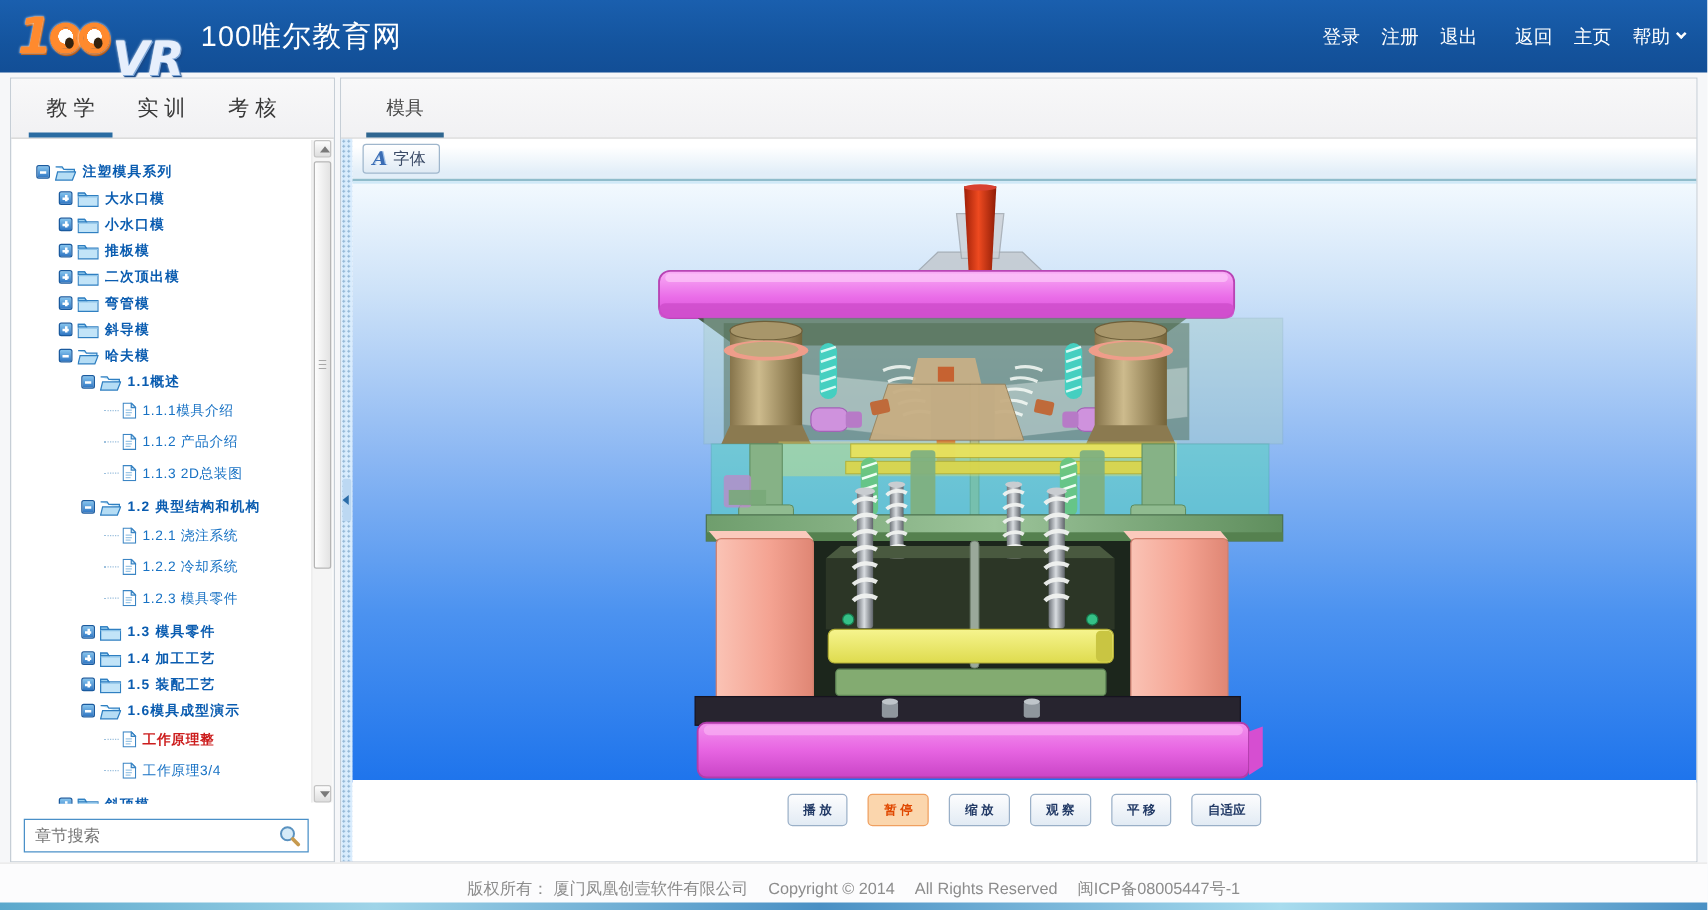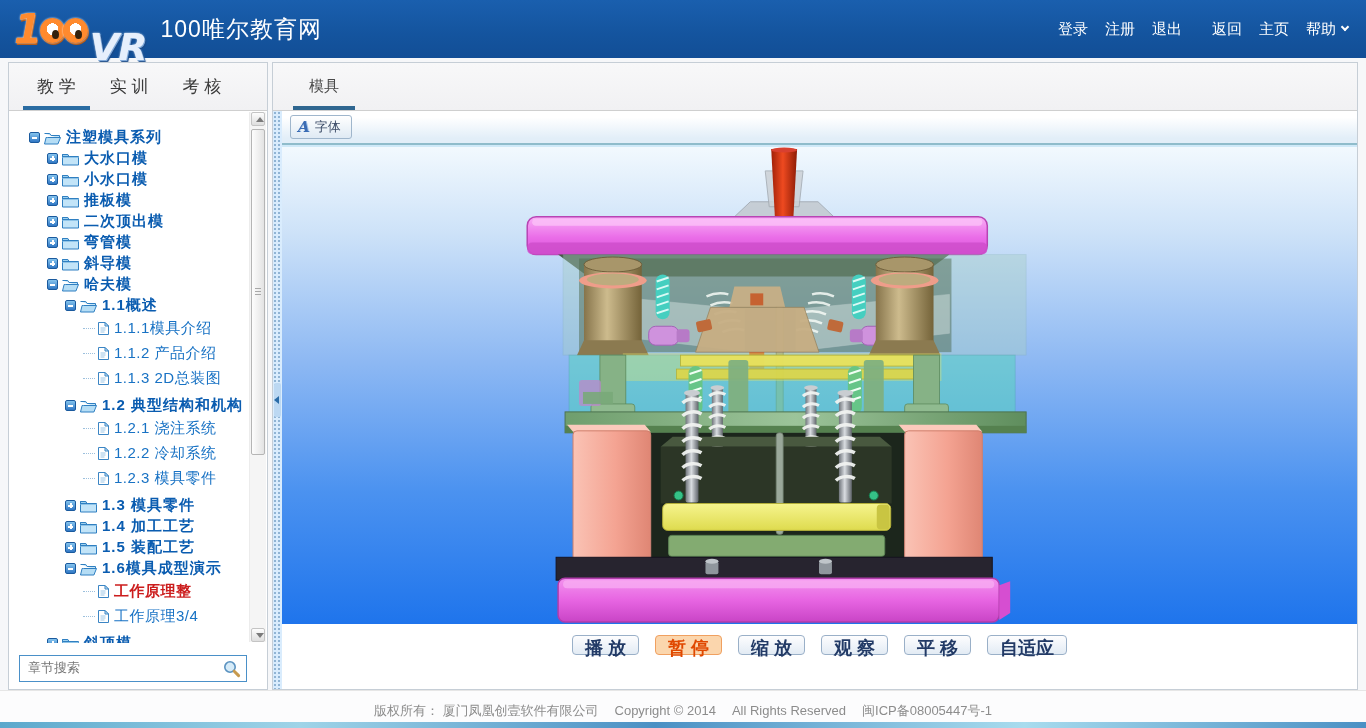--- a/index.html
+++ b/index.html
@@ -49,21 +49,21 @@
   .tree-scroll { position:absolute; left:0; right:19px; top:0; bottom:0; overflow:hidden; padding-top:16px; }
   .trow { height:21px; display:flex; align-items:center; cursor:pointer; white-space:nowrap; }
   .trow.doc { height:25px; }
   .trow.after-doc { margin-top:4px; }
   .tg { width:11px; height:11px; flex:none; border:1px solid #1a5a9e; border-radius:2px;
         background:linear-gradient(180deg,#85c4ee,#3077c4); position:relative; margin-right:4px; cursor:pointer; }
   .tg::before { content:""; position:absolute; left:2px; right:2px; top:4px; height:2px; background:#fff; }
   .tg.plus::after { content:""; position:absolute; top:2px; bottom:2px; left:4px; width:2px; background:#fff; }
   .stub { width:12px; height:1px; border-top:1px dotted #9cc0dd; margin-right:3px; flex:none; }
   .nicon { flex:none; margin-right:5px; display:flex; align-items:center; }
-  .tlabel { font-size:15px; color:#0a5cb0; font-weight:bold; letter-spacing:1px; }
+  .tlabel { font-size:11px; color:#0a5cb0; font-weight:bold; letter-spacing:1px; }
   .trow.doc .tlabel { color:#1872c4; font-weight:normal; letter-spacing:.5px; }
   .trow.sel .tlabel { color:#cc1d1d; font-weight:bold; }
 
   
   .sb { position:absolute; right:1px; top:1px; bottom:1px; width:17px; background:#f5f5f5; border-left:1px solid #ececec; }
   .sb-btn { position:absolute; left:1px; right:1px; height:14px; background:linear-gradient(180deg,#fdfdfd,#dedede);
             border:1px solid #c4c4c4; border-radius:2px; cursor:pointer; }
   .sb-up { top:0; } .sb-dn { bottom:0; }
   .sb-up::after,.sb-dn::after { content:""; position:absolute; left:3.5px; top:4px;
             border-left:4px solid transparent; border-right:4px solid transparent; }
@@ -71,21 +71,21 @@
   .sb-dn::after { border-top:5px solid #7a7a7a; }
   .sb-thumb { position:absolute; left:1px; right:1px; top:17px; height:326px;
               background:linear-gradient(90deg,#fdfdfd,#e3e3e3); border:1px solid #b5b5b5; border-radius:2px; cursor:pointer; }
   .sb-thumb::after { content:""; position:absolute; left:3px; right:3px; top:50%; margin-top:-4px; height:8px;
               background:repeating-linear-gradient(180deg,#a8a8a8 0 1px,transparent 1px 3px); }
 
   
   .search-box { position:absolute; left:10px; bottom:7px; width:228px; height:27px;
                 border:1px solid #4a90c8; background:#fff; display:flex; align-items:center; }
   .search-box input { flex:1; border:none; outline:none; font-size:13px; color:#ef4444; padding:0 4px 0 8px;
-                      font-family:Liberation Mono, monospace; background:transparent; }
+                      font-family:Liberation Sans, sans-serif; background:transparent; }
   .search-ico { flex:none; margin-right:5px; cursor:pointer; display:flex; }
 
   
   .main-inner { position:absolute; left:9px; right:0; top:48px; bottom:0; }
   .splitter { position:absolute; left:0; top:48px; bottom:0; width:9px;
               background-color:#d9ecfd;
               background-image:radial-gradient(circle,#90b4d4 0.8px,transparent 1px);
               background-size:4px 4px; cursor:col-resize; }
   .sp-arrow { position:absolute; left:1px; top:50%; margin-top:-17px; width:7px; height:34px;
               background:#bcd8f2; border-radius:2px; cursor:pointer; }
@@ -102,22 +102,22 @@
   .font-ico { font:italic bold 15px "DejaVu Serif",serif; color:#3a6cb4; text-shadow:1px 0 #9fc0e8; margin-right:5px; }
 
   .viewer { position:absolute; left:0; right:0; top:34px; height:481px;
             border-top:2px solid #cfe9f8;
             background:linear-gradient(180deg,#f2f9fe 0%,#cde2f8 18%,#8db8f3 45%,#4b92f0 72%,#1e74ec 100%);
             cursor:grab; }
   .viewer svg { display:block; width:100%; height:100%; }
 
   .controls { position:absolute; left:0; right:0; bottom:0; height:65px; background:#ffffff;
               display:flex; justify-content:center; align-items:flex-start; gap:16px; padding-top:11px; }
-  .cbtn { height:20px; padding:0 12px; border:1px solid #9ab0c8; border-radius:4px;
-          background:linear-gradient(180deg,#fdfdfe,#e2ebf4); color:#223a66; font-size:18px; font-weight:bold;
+  .cbtn { height:26px; padding:0 12px; border:1px solid #9ab0c8; border-radius:4px;
+          background:linear-gradient(180deg,#fdfdfe,#e2ebf4); color:#223a66; font-size:10px; font-weight:bold;
           cursor:pointer; font-family:"Liberation Sans","DejaVu Sans",sans-serif; }
   .cbtn.active { background:#fbd6ad; border-color:#f0a060; color:#e04800; }
 
   
   .footer { position:absolute; left:0; top:690px; width:1366px; height:38px; background:#fcfcfd; border-top:1px solid #e6e6e6; }
   .foot-text { text-align:center; padding-top:11px; font-size:13px; color:#8c8c8c; }
   .foot-text span { margin:0 8px; }
   .foot-strip { position:absolute; left:0; right:0; bottom:0; height:6px;
                 background:linear-gradient(90deg,#5ba8cc,#9fd4e8 22%,#4a90c4 48%,#a8dcee 75%,#4a90c4 100%); }
 </style>

